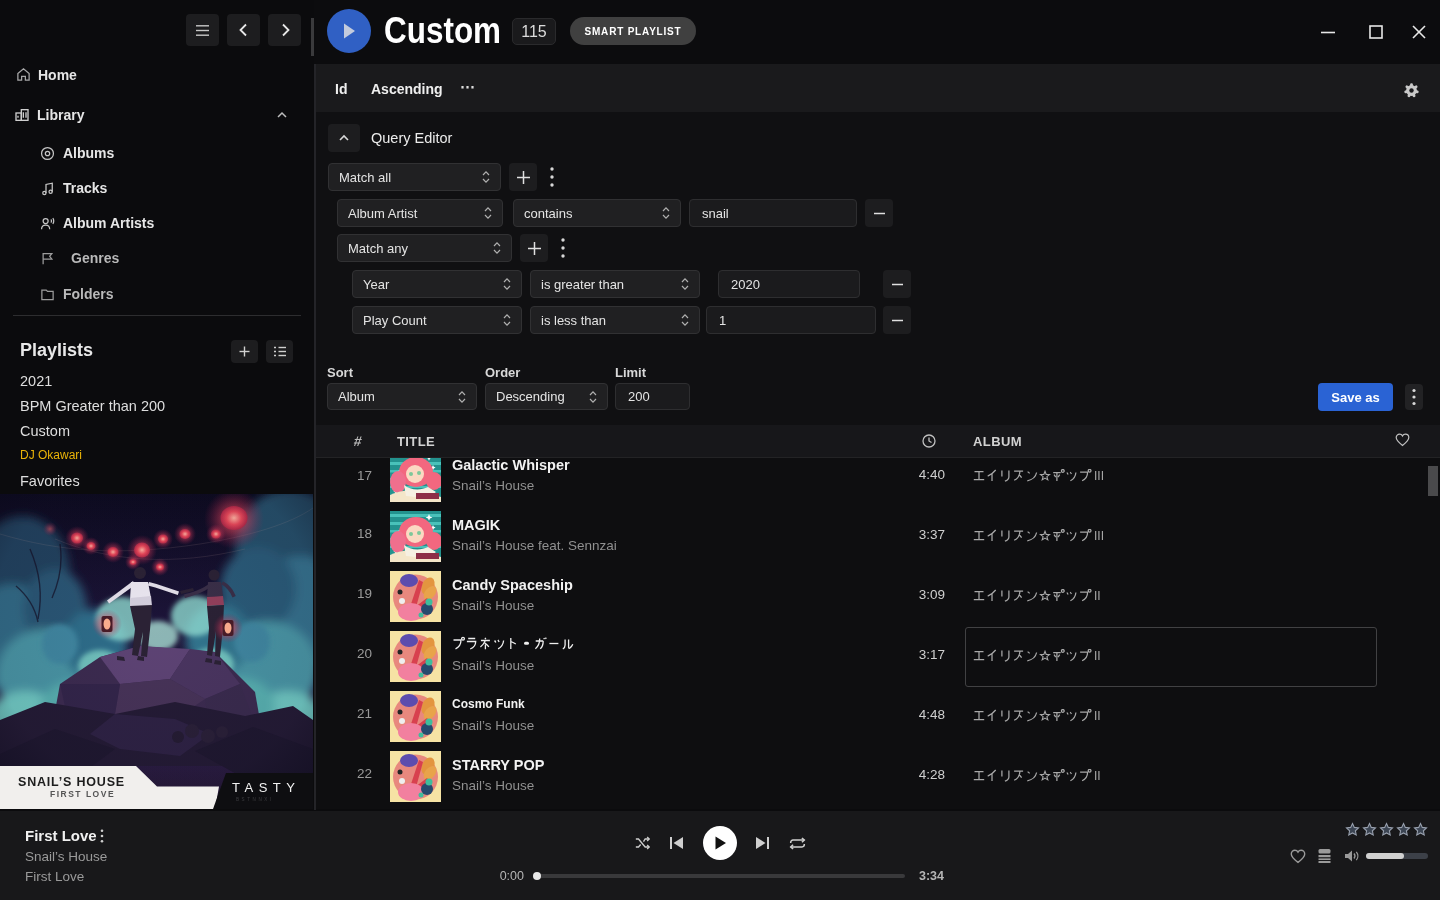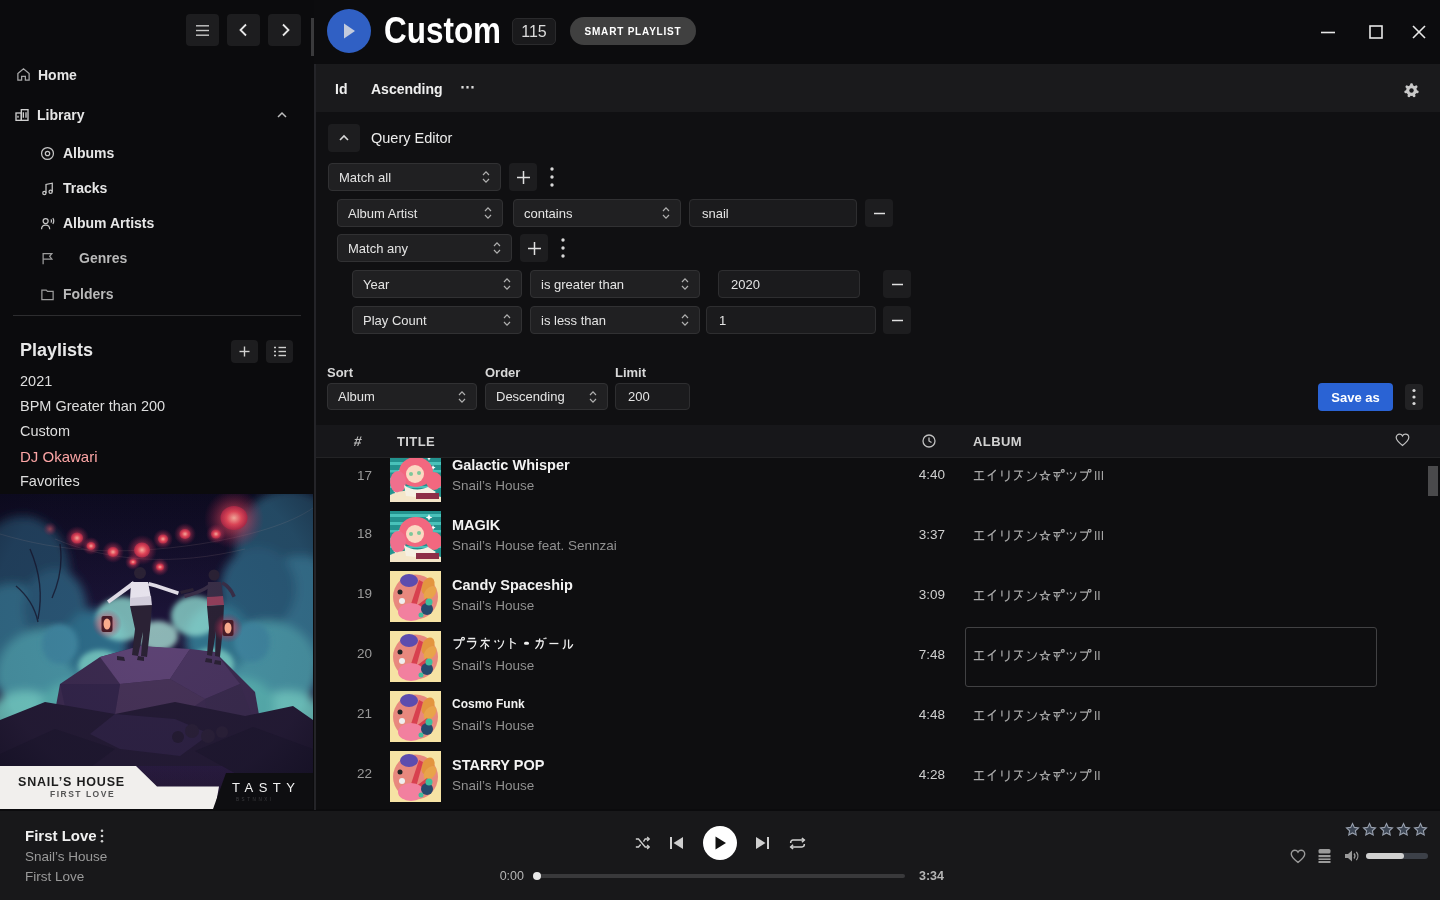--- a/index.html
+++ b/index.html
@@ -77,21 +77,21 @@
         <path d="M2.5 21c0-4 2.8-6.5 6.5-6.5s6.5 2.5 6.5 6.5"></path>
         <path d="M17.5 5.5c1 1.2 1 3.8 0 5"></path>
         <path d="M20.5 3.5c2 2.3 2 6.7 0 9"></path>
       </svg>
     <span class="navtxt" style="margin-left:8px">Album Artists</span>
   </div>
   <div class="abs" style="left:40px;top:250px;display:flex;align-items:center">
     <svg width="15" height="15" viewBox="0 0 24 24" fill="none" stroke="#9c9c9c" stroke-width="2">
         <path d="M5 21V4h14l-3.5 4.5L19 13H5"></path>
       </svg>
-    <span class="navtxt" style="margin-left:24px;color:#b9b9b9">Genres</span>
+    <span class="navtxt" style="margin-left:16px;color:#b9b9b9">Genres</span>
   </div>
   <div class="abs" style="left:40px;top:286px;display:flex;align-items:center">
     <svg width="15" height="15" viewBox="0 0 24 24" fill="none" stroke="#9c9c9c" stroke-width="2">
         <path d="M3 7V5h7l2 2h9v13H3z"></path>
       </svg>
     <span class="navtxt" style="margin-left:8px;color:#b9b9b9">Folders</span>
   </div>
 
   <div class="abs" style="left:13px;top:315px;width:288px;height:1px;background:#2d2d2f"></div>
   <div class="abs" style="left:20px;top:340px;font-size:18px;font-weight:700;color:#e8e8e8">Playlists</div>
@@ -111,21 +111,21 @@
           <line x1="1" y1="6.5" x2="3" y2="6.5"></line>
           <line x1="5.5" y1="6.5" x2="13" y2="6.5"></line>
           <line x1="1" y1="10.5" x2="3" y2="10.5"></line>
           <line x1="5.5" y1="10.5" x2="13" y2="10.5"></line>
         </g>
       </svg>
   </div>
   <div class="abs" style="left:20px;top:373px;font-size:14.5px;color:#dedede">2021</div>
   <div class="abs" style="left:20px;top:398px;font-size:14.5px;color:#dedede">BPM Greater than 200</div>
   <div class="abs" style="left:20px;top:423px;font-size:14.5px;color:#dedede">Custom</div>
-  <div class="abs" style="left:20px;top:448px;font-size:15px;color:#fca5a5">DJ Okawari</div>
+  <div class="abs" style="left:20px;top:448px;font-size:12px;color:#eab308">DJ Okawari</div>
   <div class="abs" style="left:20px;top:473px;font-size:14.5px;color:#dedede">Favorites</div>
 
   <div class="abs" id="albumart" style="left:0;top:494px;width:313px;height:315px">
   <svg width="313" height="315" viewBox="0 0 313 315">
     <defs>
       <linearGradient id="sky" x1="0" y1="0" x2="0" y2="1">
         <stop offset="0" stop-color="#0d0b20"></stop>
             <stop offset=".4" stop-color="#1c1438"></stop>
             <stop offset=".8" stop-color="#2c1d47"></stop>
             <stop offset="1" stop-color="#241833"></stop>
@@ -646,21 +646,21 @@
           <use href="#k-ne" x="27.4" y="1"></use>
           <use href="#k-tu" x="41.1" y="1"></use>
           <use href="#k-to" x="54.8" y="1"></use>
           <use href="#k-dt" x="68.5" y="1"></use>
           <use href="#k-ga" x="82.2" y="1"></use>
           <use href="#k-ch" x="95.9" y="1"></use>
           <use href="#k-ru" x="109.6" y="1"></use>
         </g>
       </svg>
     <div class="abs" style="left:138px;top:200px;font-size:13.5px;color:#909090">Snail’s House</div>
-    <div class="abs" style="left:560px;top:189px;width:71px;text-align:right;font-size:13.5px;color:#cfcfcf">7:48</div>
+    <div class="abs" style="left:560px;top:189px;width:71px;text-align:right;font-size:13.5px;color:#cfcfcf">3:17</div>
     <svg class="abs" style="left:659px;top:191px" width="140" height="14" viewBox="0 0 140 14" stroke="#a8a8a8" fill="#a8a8a8">
         <use href="#jp-alb"></use>
         <text x="121" y="11" font-size="12" font-family="Liberation Sans" stroke="none">II</text>
       </svg>
 
     <div class="abs" style="left:24px;top:248px;width:34px;text-align:right;font-size:13.5px;color:#9a9a9a">21</div>
     <svg class="abs" style="left:76px;top:232.5px" width="51" height="51">
         <use href="#thB"></use>
       </svg>
     <div class="abs" style="left:138px;top:239px;font-size:12px;font-weight:700;color:#f2f2f2">Cosmo Funk</div>

